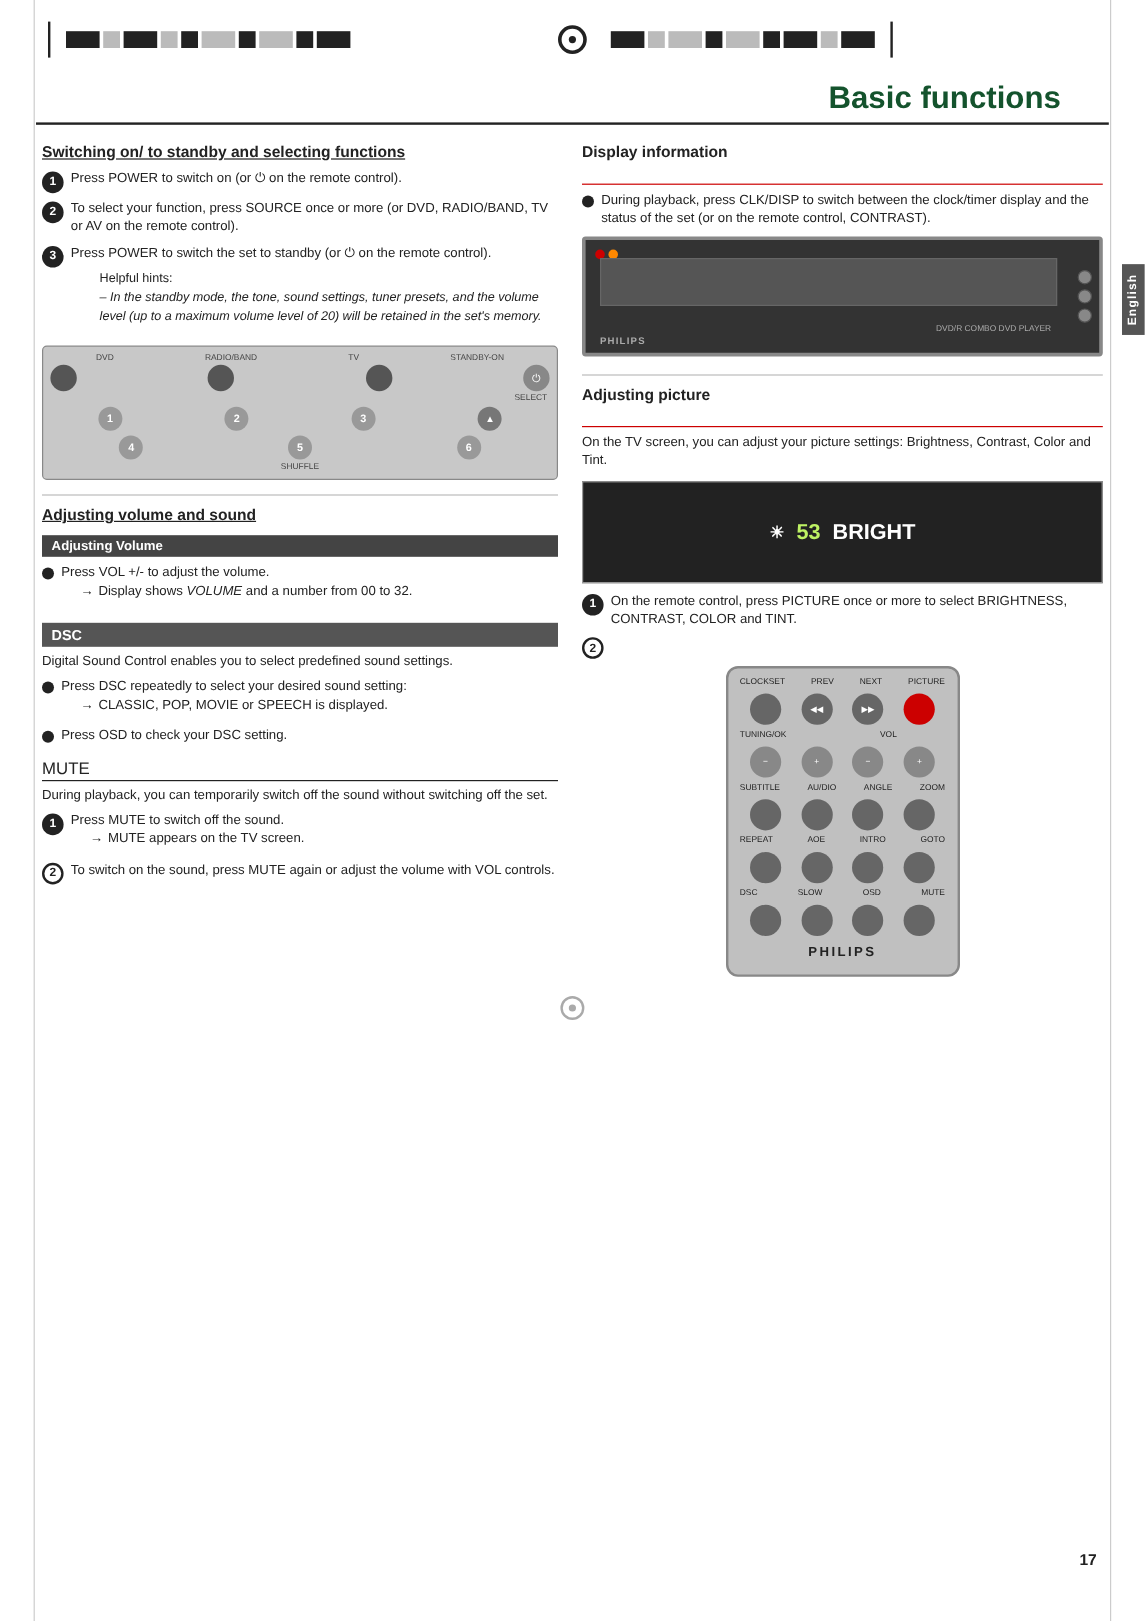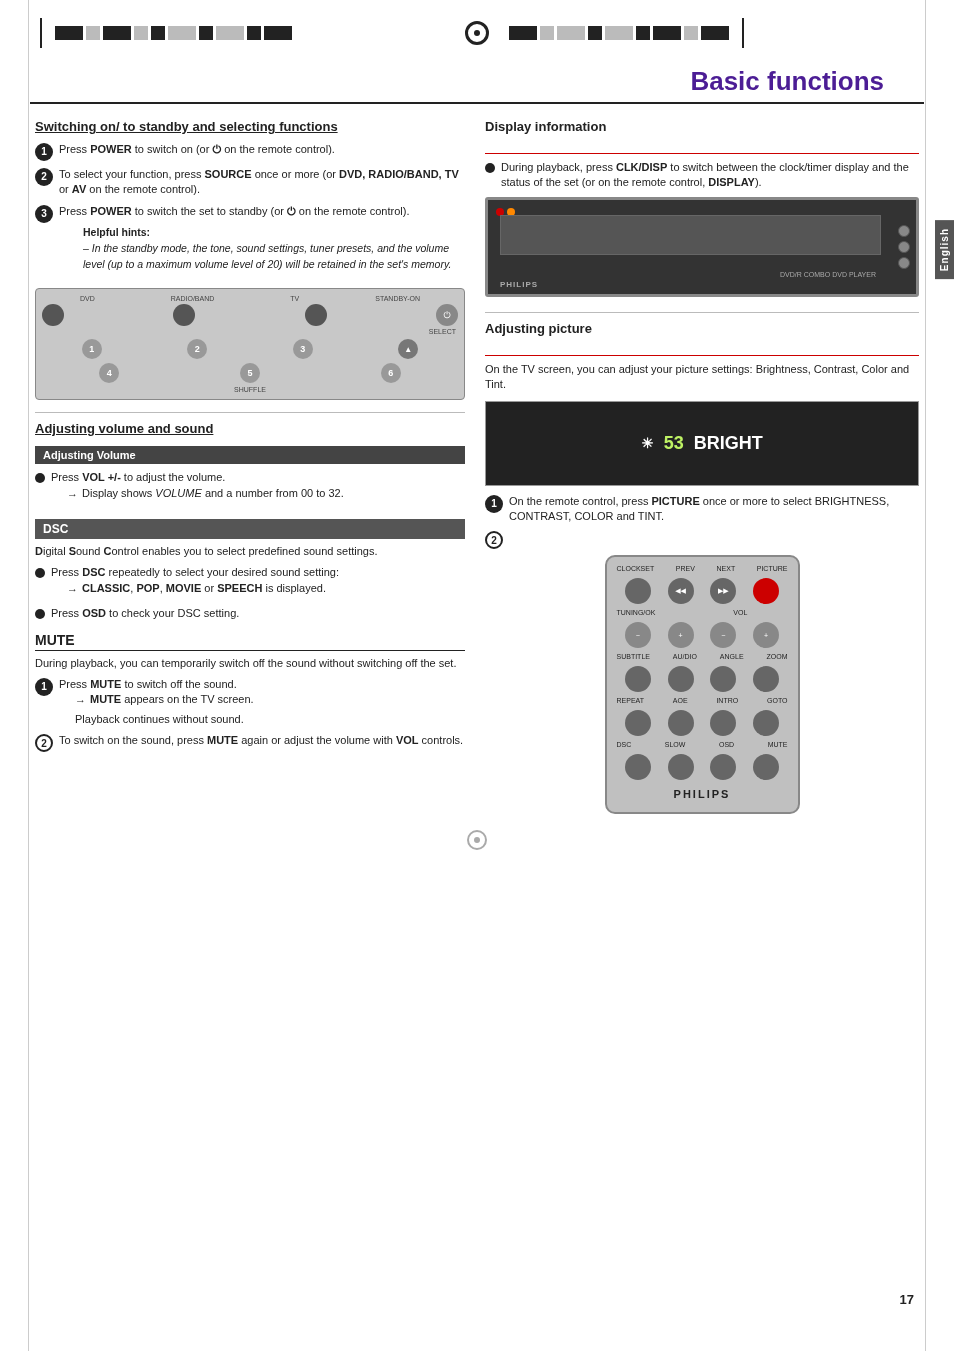--- a/index.html
+++ b/index.html
@@ -59,21 +59,21 @@
     
     .page-title-area {
       text-align: right;
       padding: 10px 40px 5px 40px;
       border-bottom: 2px solid #222;
       margin: 0 30px 15px 30px;
     }
     .page-title {
       font-size: 26px;
       font-weight: bold;
-      color: #4c1d95;
+      color: #14532d;
     }
 
     
     .main-content {
       display: flex;
       gap: 20px;
       padding: 0 35px;
     }
     .left-col {
       flex: 1;
@@ -187,21 +187,21 @@
       display: flex;
       align-items: flex-start;
       gap: 4px;
       margin-left: 16px;
       margin-bottom: 4px;
       color: #222;
       font-size: 11px;
     }
     .arrow-sym { color: #222; font-weight: bold; }
 
-    b { font-weight: bold; }
+    b { font-weight: normal; }
     i { font-style: italic; }
 
     
     .helpful-hints {
       margin: 6px 0 8px 24px;
       font-size: 10.5px;
       font-style: italic;
       line-height: 1.5;
       color: #222;
     }
@@ -635,23 +635,20 @@
         </div>
 
         <div class="step-item">
           <div class="step-number">1</div>
           <div class="step-text">
             Press <b>MUTE</b> to switch off the sound.
             <div class="arrow-text">
               <span class="arrow-sym">→</span>
               <span><b>MUTE</b> appears on the TV screen.</span>
             </div>
-            <div style="margin-left:16px;font-size:11px;">
-              Playback continues without sound.
-            </div>
           </div>
         </div>
 
         <div class="step-item">
           <div class="step-number-outline">2</div>
           <div class="step-text">
             To switch on the sound, press <b>MUTE</b> again or adjust the volume with <b>VOL</b> controls.
           </div>
         </div>
       </div>
@@ -661,21 +658,21 @@
 
   <div class="right-col">
 
     <div class="display-section">
       <div class="display-section-title">
         <span>Display information</span>
       </div>
       <div class="bullet-item">
         <div class="bullet-dot"></div>
         <div class="step-text">
-          During playback, press <b>CLK/DISP</b> to switch between the clock/timer display and the status of the set (or on the remote control, <b>DISPLAY</b>).
+          During playback, press <b>CLK/DISP</b> to switch between the clock/timer display and the status of the set (or on the remote control, <b>CONTRAST</b>).
         </div>
       </div>
 
       <div class="tv-screen-disp">
         <div class="tv-lights-row">
           <div class="tv-red-light"></div>
           <div class="tv-orange-light"></div>
         </div>
         <div class="tv-screen-line" style="background:#555;left:12px;right:35px;top:15px;bottom:12px;position:absolute;"></div>
         <div class="tv-right-knobs">

